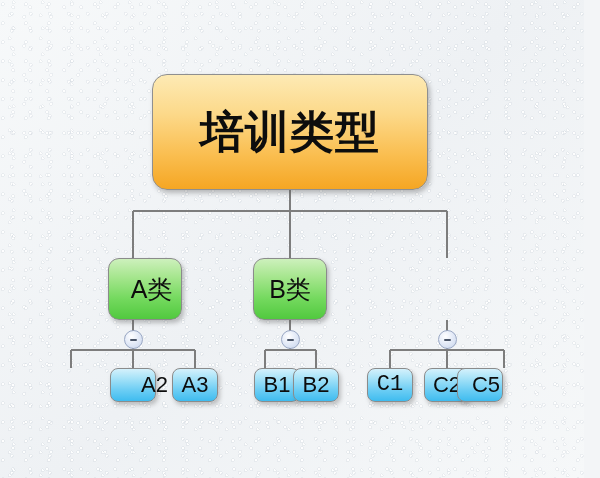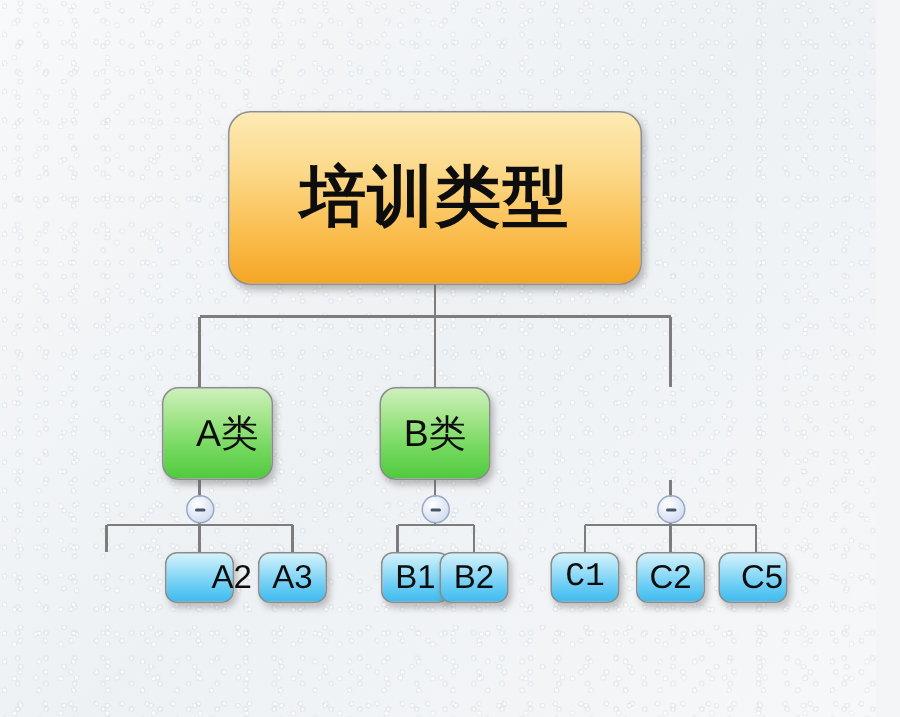--- a/index.html
+++ b/index.html
@@ -171,15 +171,15 @@
   </div>
 
   <div class="node node-leaf" style="left:110px;padding-left:43px;">A2</div>
   <div class="node node-leaf" style="left:172px;">A3</div>
 
   <div class="node node-leaf" style="left:230px;margin-left:24px;">B1</div>
   <div class="node node-leaf" style="left:293px;">B2</div>
 
   <div class="node node-leaf" style="left:367px;font-family:Liberation Mono, monospace;">C1</div>
   <div class="node node-leaf" style="left:424px;">C2</div>
-  <div class="node node-leaf" style="left:479px;padding-left:12px;">C5</div>
+  <div class="node node-leaf" style="left:457px;padding-left:12px;">C5</div>
 
 </div>
 
 </body></html>

